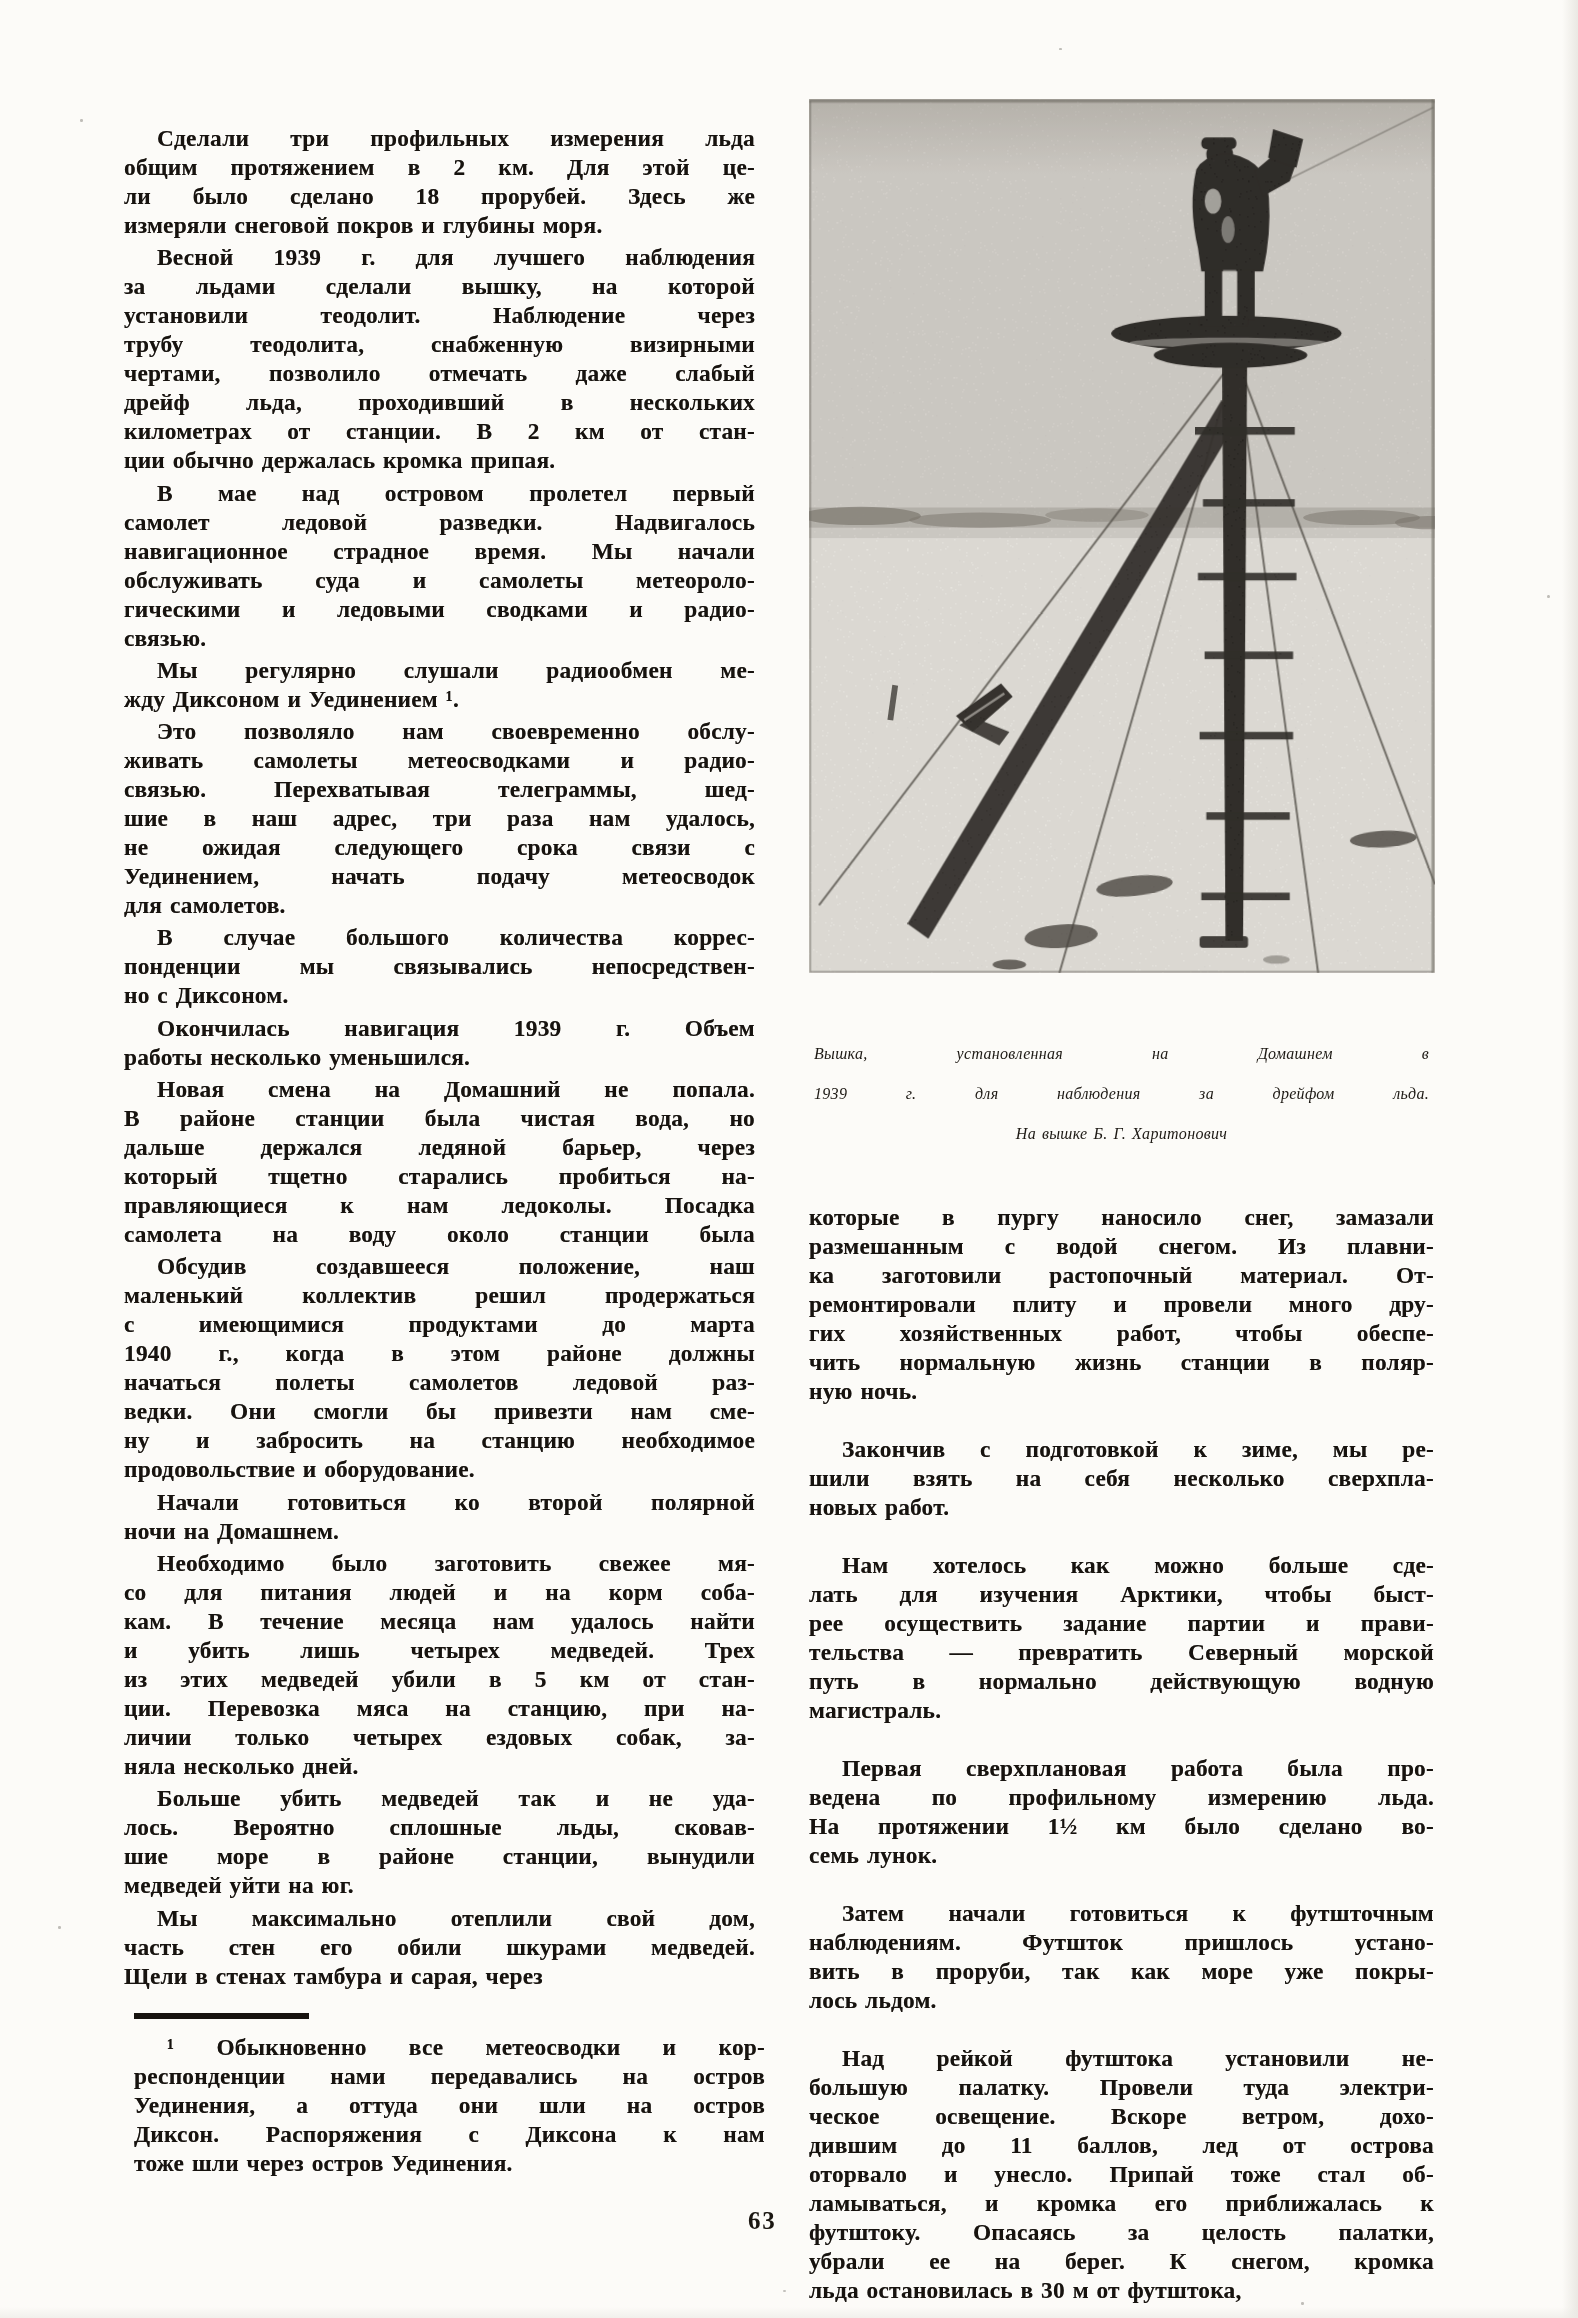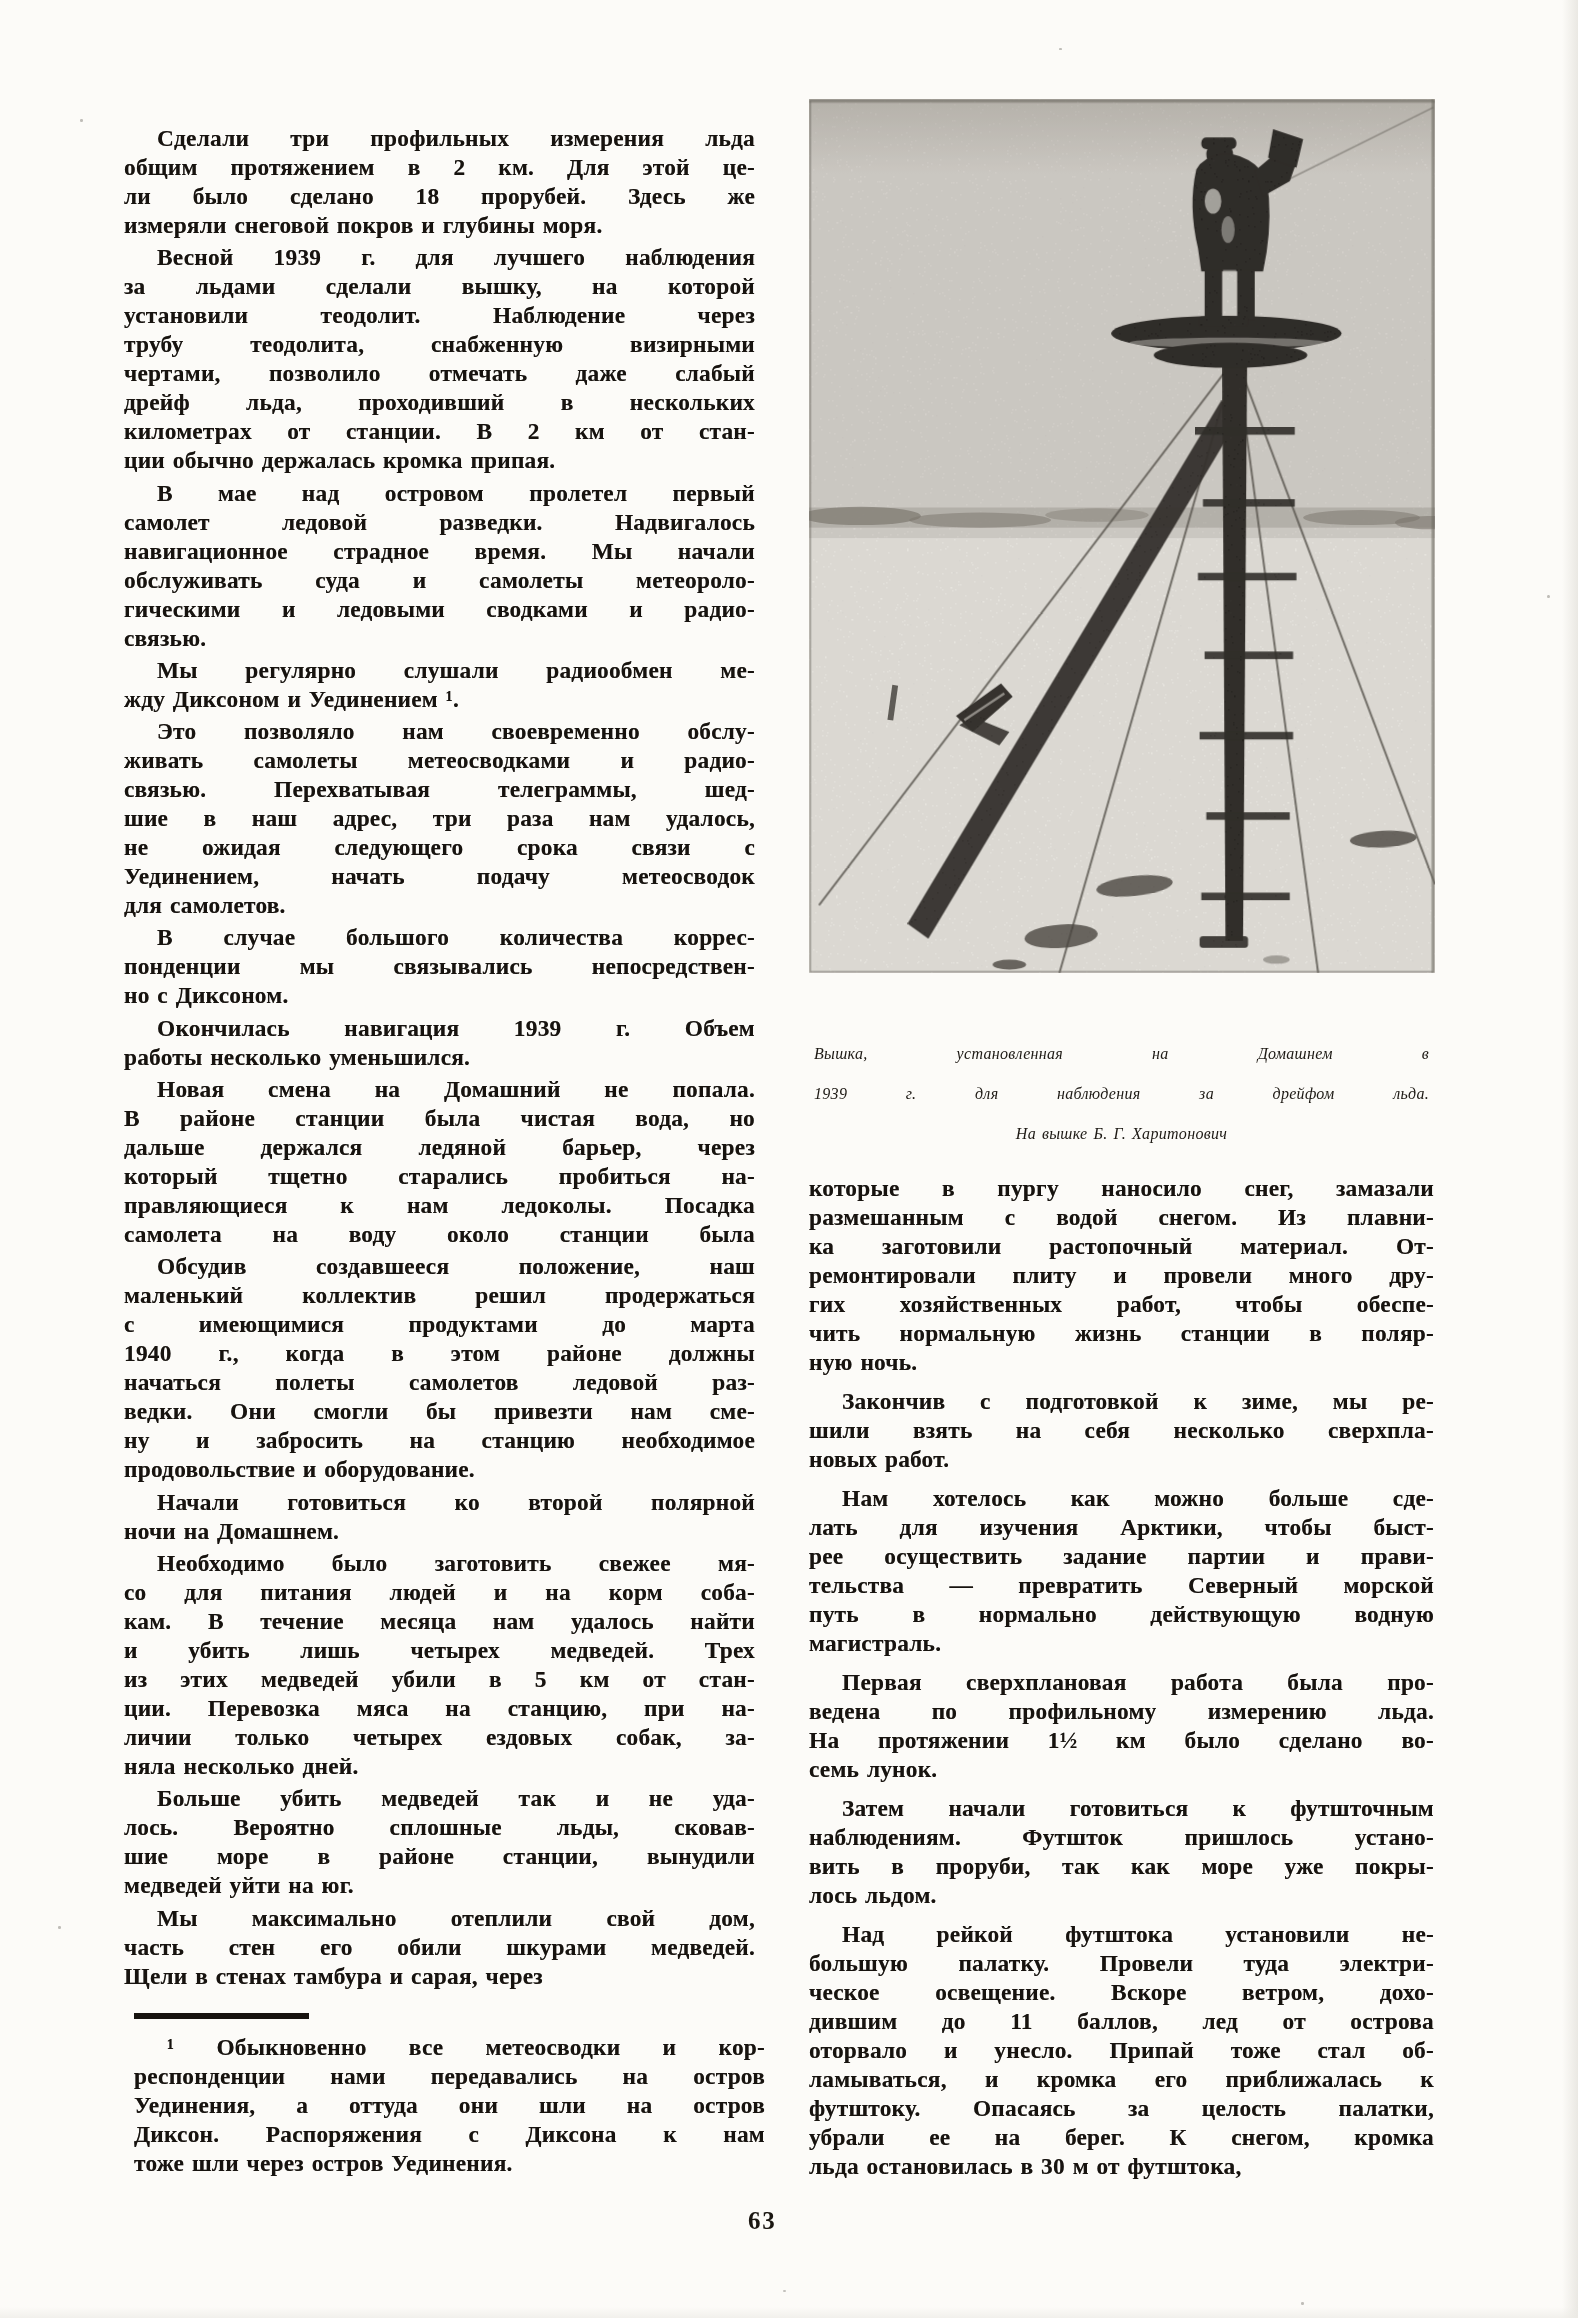--- a/index.html
+++ b/index.html
@@ -23,21 +23,21 @@
     letter-spacing:0.2px; word-spacing:1.7px;
     text-shadow:0 0 0.4px rgba(23,19,15,.5);
     hyphens:none;
   }
   .line.last { text-align-last:left; }
   .para.indent .line:first-child { text-indent:33px; }
 
   .col-left  { position:absolute; left:124px; top:80px;  width:631px;margin-top:44px; }
   .col-left  .para { margin-bottom:3.3px; }
   .col-right { position:absolute; left:809px; top:1174px; width:625px; }
-  .col-right .para { margin-bottom:10px; }
+  .col-right .para { margin-bottom:10px;margin-top:29px; }
 
   .photo-figure { position:absolute; left:809px; top:99px; width:626px; height:874px; }
   .photo-figure svg { display:block; width:100%; height:100%; }
 
   .caption { position:absolute; left:814px; top:1034px; width:615px; }
   .caption .line {
     font-style:italic; font-weight:normal; font-size:16px;
     line-height:40px; height:40px; color:#1d1914;
     letter-spacing:0.3px; text-shadow:none;
   }

